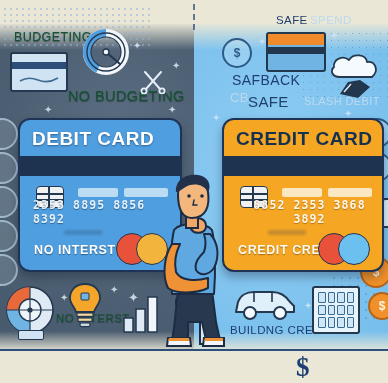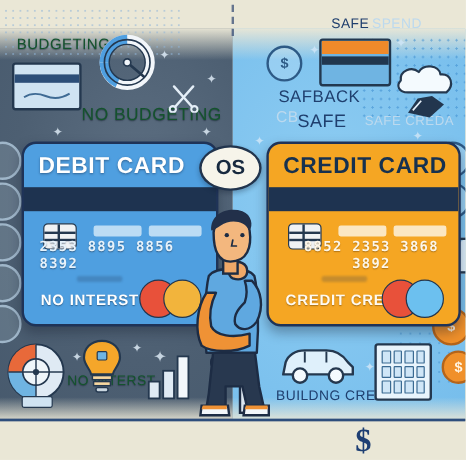--- a/index.html
+++ b/index.html
@@ -235,21 +235,21 @@
     <rect x="2" y="26" width="9" height="14" fill="#dfeaf4" stroke="#24384f" stroke-width="1.5"></rect>
     <rect x="14" y="17" width="9" height="23" fill="#dfeaf4" stroke="#24384f" stroke-width="1.5"></rect>
     <rect x="26" y="5" width="9" height="35" fill="#f2f7fb" stroke="#24384f" stroke-width="1.5"></rect>
   </svg>
 
   <div class="lbl lbl-dk" style="left:276px;top:14px;font-size:11.5px;">SAFE</div>
   <div class="lbl lbl-faint" style="left:310px;top:14px;font-size:11.5px;">SPEND</div>
   <div class="lbl lbl-dk" style="left:232px;top:72px;font-size:14px;">SAFBACK</div>
   <div class="lbl lbl-faint" style="left:230px;top:90px;font-size:13px;">CB</div>
   <div class="lbl lbl-dk" style="left:248px;top:93px;font-size:15px;">SAFE</div>
-  <div class="lbl lbl-faint" style="left:304px;top:95px;font-size:11px;">SAFE CREDA</div>
+  <div class="lbl lbl-faint" style="left:304px;top:95px;font-size:11px;">SLASH DEBIT</div>
   <div class="lbl lbl-faint" style="left:360px;top:186px;font-size:10px;">CA</div>
   <div class="lbl lbl-dk" style="left:230px;top:324px;font-size:11.5px;">BUILDNG CREDIT</div>
 
   <div id="coin-1" class="coin">
     <span>$</span>
   </div>
 
   <div id="mini-card-right">
     <div class="top"></div>
     <div class="mid"></div>
@@ -333,21 +333,20 @@
       </div>
     <div class="fld fld-a"></div>
     <div class="fld fld-b"></div>
     <div class="card-num">8852 2353 3868 3892</div>
     <div class="card-smear"></div>
     <div class="card-foot">CREDIT CREDIT</div>
     <div class="logo-circ logo-l"></div>
     <div class="logo-circ logo-r"></div>
   </div>
 
-  <div id="or-bubble">OS</div>
 
   <svg id="person" viewBox="0 0 70 180">
 
     <rect x="18" y="126" width="34" height="8" rx="3" fill="#e7eef5" stroke="#1d2c44" stroke-width="2"></rect>
     <rect x="22" y="134" width="6" height="38" fill="#dbe5ef" stroke="#1d2c44" stroke-width="2"></rect>
     <rect x="42" y="134" width="6" height="38" fill="#dbe5ef" stroke="#1d2c44" stroke-width="2"></rect>
 
     <path d="M20 118 L16 156 L14 168 L30 168 L30 150 L44 150 L48 168 L62 168 L58 150 L54 118 Z" fill="#28384f" stroke="#1d2c44" stroke-width="2" stroke-linejoin="round"></path>
 
     <path d="M10 166 L32 166 L33 174 L9 174 Z" fill="#f2f6fa" stroke="#1d2c44" stroke-width="2"></path>

